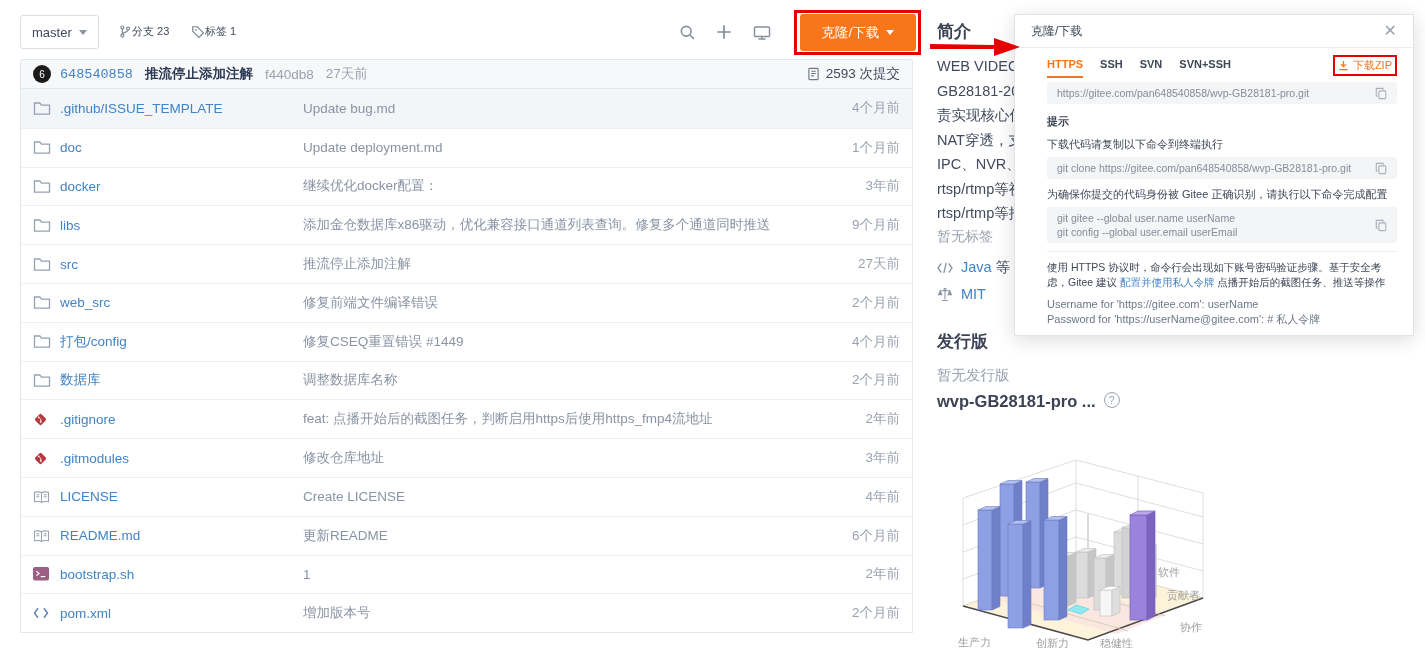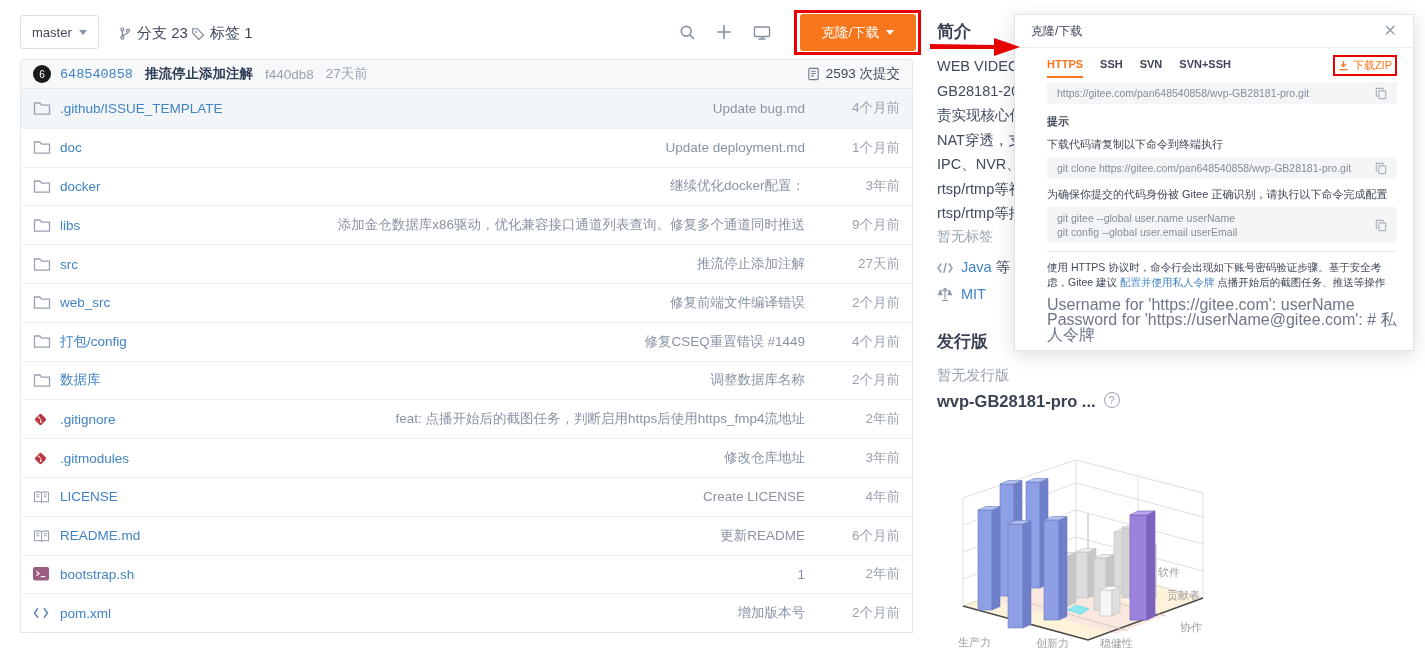--- a/index.html
+++ b/index.html
@@ -6,21 +6,21 @@
   html,body { width:1425px; height:649px; background:#fff; overflow:hidden;
               font-family:"Liberation Sans","DejaVu Sans",sans-serif; }
   .abs { position:absolute; }
 
   
   .branch-btn { left:20px; top:15px; height:34px; padding:0 11px; background:#fff;
     border:1px solid #d9dee5; border-radius:3px; display:flex; align-items:center; gap:7px;
     font-size:13px; color:#40485b; cursor:pointer; }
   .caret { width:0; height:0; border-left:4px solid transparent; border-right:4px solid transparent;
     border-top:5px solid #8a93a2; display:inline-block; }
-  .meta-item { top:24px; display:flex; align-items:center; gap:5px; font-size:15px; color:#40485b; }
+  .meta-item { top:24px; display:flex; align-items:center; font-size:11px; color:#40485b; }
   .tool-ico { color:#868e9c; display:flex; align-items:center; }
 
   
   .clone-annot { left:794px; top:10px; width:127px; height:45px; border:3px solid #e60000; z-index:12; pointer-events:none; }
   .clone-btn { left:800px; top:14px; width:116px; height:37px; background:#f7761b; color:#fff;
     border-radius:3px; display:flex; align-items:center; justify-content:center; gap:7px;
     font-size:13.5px; cursor:pointer; }
   .clone-btn .caret { border-top-color:#fff; }
 
   
@@ -37,21 +37,21 @@
 
   
   .ftable { left:20px; top:89px; width:893px; border:1px solid #e3e8ee; border-top:none; background:#fff; }
   .frow { display:flex; align-items:center; height:38.8px; padding:0 12px; border-top:1px solid #edf0f4; cursor:pointer; }
   .frow:first-child { border-top:none; }
   .frow-first { background:#f3f6f9; }
   .ficon { width:20px; display:flex; align-items:center; flex:0 0 auto; }
   .fname { color:#4183c4; font-size:13.5px; margin-left:7px; width:243px; flex:0 0 auto;
     white-space:nowrap; overflow:hidden; text-overflow:ellipsis; text-decoration:none; }
   .fmsg { color:#8a93a4; font-size:13.5px; flex:1 1 auto; white-space:nowrap; overflow:hidden;
-    text-overflow:ellipsis; text-decoration:none;text-align:right; }
+    text-overflow:ellipsis; text-decoration:none; }
   .ftime { color:#9aa2b1; font-size:13.5px; width:95px; text-align:right; flex:0 0 auto; }
 
   
   .sb-title { left:937px; font-size:17px; font-weight:bold; color:#3a4254; }
   .iline { font-size:14.5px; line-height:24.5px; color:#414a5e; white-space:nowrap; }
   .sb-muted { left:937px; color:#9aa3b0; font-size:14px; }
   .sb-row { left:937px; display:flex; align-items:center; gap:8px; font-size:14.5px; color:#414a5e; }
   .sb-link { color:#4183c4; text-decoration:none; cursor:pointer; }
   .proj-title { left:937px; top:392px; display:flex; align-items:flex-start; gap:8px;
     font-size:16.5px; font-weight:bold; color:#3a4254; }
@@ -76,21 +76,21 @@
   .zip-btn { display:flex; align-items:center; gap:4px; color:#f7761b; font-size:11px; cursor:pointer; }
   .code-line { margin-top:5px; background:#f4f5f6; border-radius:2px; padding:4px 10px;
     display:flex; align-items:center; font-size:10.5px; color:#848d99; line-height:14px; }
   .code-line .copy { margin-left:auto; cursor:pointer; display:flex; }
   .url-line { margin-top:4px; }
   .tip-title { margin-top:10px; font-size:11px; font-weight:bold; color:#3f4656; }
   .tip-text { margin-top:8px; font-size:11px; color:#3f4656; }
   .note { margin-top:8px; border-top:1px solid #ececec; padding-top:8px; font-size:10.5px;
     color:#3f4656; line-height:15px; }
   .note a { color:#4183c4; text-decoration:none; cursor:pointer; }
-  .creds { margin-top:7px; font-size:16px; color:#6e7787; line-height:15px; }
+  .creds { margin-top:7px; font-size:11px; color:#6e7787; line-height:15px; }
 
   svg { display:block; }
   text { font-family:"Liberation Sans","DejaVu Sans",sans-serif; }
 </style>
 </head>
 <body>
 
 <div class="abs branch-btn">
   <span>master</span>
   <span class="caret"></span>

